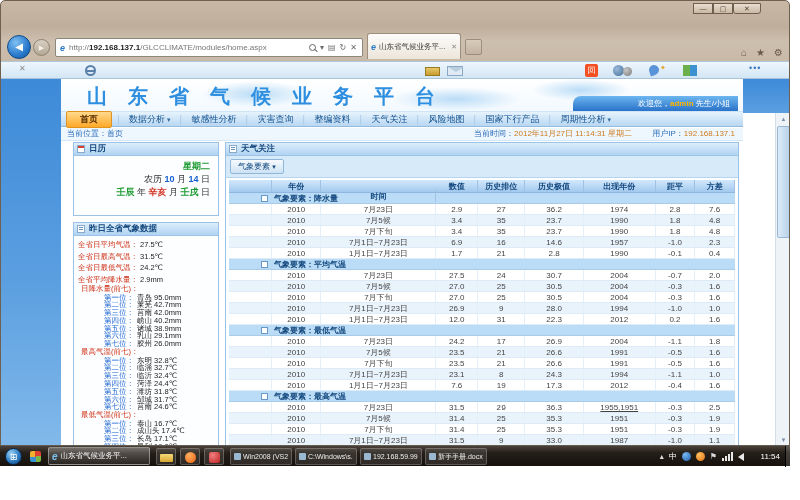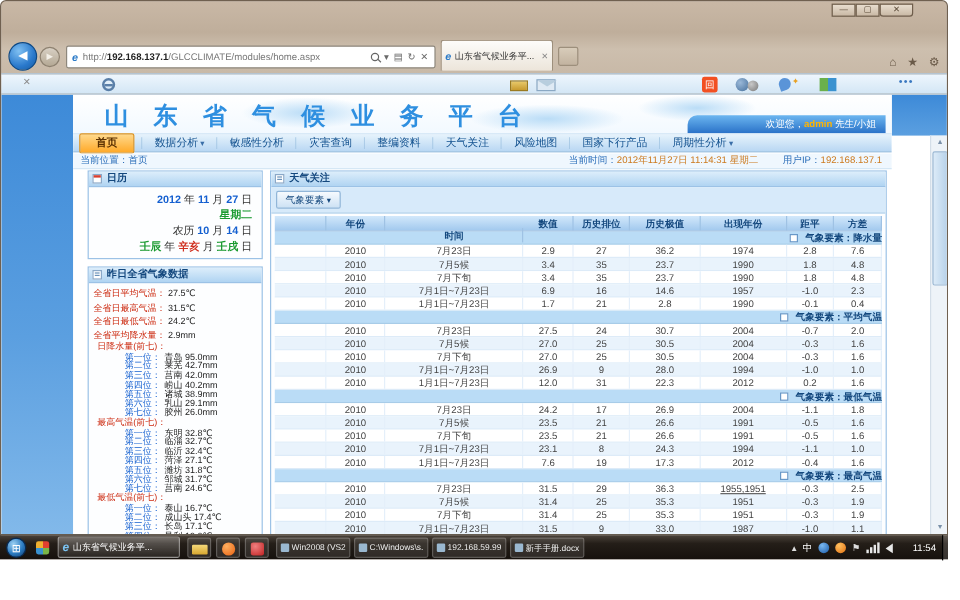--- a/index.html
+++ b/index.html
@@ -110,21 +110,21 @@
   #panel-main{left:164px;top:63px;width:514px;height:304px;}
   #toolband{position:absolute;left:0;top:13px;width:512px;height:22px;background:#d7eafa;border-bottom:1px solid #b8d4ec;}
   #filter-btn{position:absolute;left:4px;top:3px;height:15px;padding:0 7px;background:linear-gradient(180deg,#f6fafe,#cde2f4);border:1px solid #92b6d8;border-radius:2px;font-size:8px;line-height:14px;color:#14487e;}
   #filter-btn .caret{font-size:7px;}
   #wtable{position:absolute;left:3px;top:37px;width:506px;font-size:8px;}
   .trow{display:flex;height:11px;line-height:11px;border-bottom:1px solid #ddebf8;background:#fff;padding-left:28px;}
   .trow.alt{background:#e9f3fc;}
   .trow.thead{height:13px;line-height:13px;background:linear-gradient(180deg,#d2e8fb,#a2c9ee);font-weight:bold;color:#14487e;border-bottom:1px solid #8fb6de;}
   .tcell{display:inline-block;text-align:center;overflow:hidden;white-space:nowrap;color:#444;border-right:1px solid #e4effa;height:100%;}
   .thead .tcell{border-right:1px solid #9fc2e4;color:#14487e;}
-  .trow.tgroup{background:#badcf6;color:#14487e;font-weight:bold;border-bottom:1px solid #a8cce8;justify-content:flex-end;}
+  .trow.tgroup{background:#badcf6;color:#14487e;font-weight:bold;border-bottom:1px solid #a8cce8;}
   .gcheck{width:7px;height:7px;border:1px solid #6898c8;background:#fff;margin:2px 0 0 4px;}
   .glabel{margin-left:6px;}
 
   
   #taskbar{position:absolute;left:0;top:445px;width:790px;height:21px;background:linear-gradient(180deg,#4a423a,#241e18 35%,#16110d);border-top:1px solid #655c50;}
   #orb{position:absolute;left:5px;top:2px;width:17px;height:17px;border-radius:50%;background:radial-gradient(circle at 35% 30%,#9ed2f4,#2a7ac0 55%,#123c6e);border:1px solid #0a2a50;color:#fff;font-size:9px;line-height:16px;text-align:center;}
   #tb-app1{position:absolute;left:30px;top:5px;width:11px;height:11px;border-radius:2px;background:conic-gradient(#e04030 0 25%,#7ab648 0 50%,#3a92d0 0 75%,#f0b030 0);}
   #tb-ie-btn{position:absolute;left:48px;top:1px;width:102px;height:18px;background:linear-gradient(rgba(255,255,255,.28),rgba(255,255,255,.08));border:1px solid rgba(255,255,255,.38);border-radius:2px;display:flex;align-items:center;padding:0 3px;}
   #tb-ie-btn .e{color:#7cc4f2;font-weight:bold;font-style:italic;font-size:10px;margin-right:3px;}
   #tb-ie-btn .t{font-size:7.5px;color:#fff;white-space:nowrap;overflow:hidden;}
@@ -252,21 +252,20 @@
           </span>
         </div>
 
         <div id="sidebar">
           <div id="panel-cal" class="panel">
             <div class="panel-head">
                 <span class="ph-icon cal"></span>
                 <span>日历</span>
               </div>
             <div id="cal-body">
-                <div class="cal-line"><span class="seg-blue">2012</span><span class="seg-dark"> 年 </span><span class="seg-blue">11</span><span class="seg-dark"> 月 </span><span class="seg-blue">27</span><span class="seg-dark"> 日</span></div>
                 <div class="cal-line"><span class="seg-green">星期二</span></div>
                 <div class="cal-line"><span class="seg-dark">农历 </span><span class="seg-blue">10</span><span class="seg-dark"> 月 </span><span class="seg-blue">14</span><span class="seg-dark"> 日</span></div>
                 <div class="cal-line"><span class="seg-green">壬辰</span><span class="seg-dark"> 年 </span><span class="seg-red">辛亥</span><span class="seg-dark"> 月 </span><span class="seg-green">壬戌</span><span class="seg-dark"> 日</span></div>
               </div>
           </div>
           <div id="panel-sum" class="panel">
             <div class="panel-head">
                 <span class="ph-icon doc"></span>
                 <span>昨日全省气象数据</span>
               </div>
@@ -312,21 +311,21 @@
                 <div class="r-line">
                   <span class="r-lbl">第二位：</span>
                   <span class="r-val">临淄 32.7℃</span>
                 </div>
                 <div class="r-line">
                   <span class="r-lbl">第三位：</span>
                   <span class="r-val">临沂 32.4℃</span>
                 </div>
                 <div class="r-line">
                   <span class="r-lbl">第四位：</span>
-                  <span class="r-val">菏泽 27.1℃</span>
+                  <span class="r-val">菏泽 24.4℃</span>
                 </div>
                 <div class="r-line">
                   <span class="r-lbl">第五位：</span>
                   <span class="r-val">潍坊 31.8℃</span>
                 </div>
                 <div class="r-line">
                   <span class="r-lbl">第六位：</span>
                   <span class="r-val">邹城 31.7℃</span>
                 </div>
                 <div class="r-line">
@@ -553,21 +552,21 @@
               </div>
               <div class="trow tgroup">
                 <span class="gcheck"></span>
                 <span class="glabel">气象要素：最高气温</span>
               </div>
               <div class="trow">
                 <span class="tcell" style="width: 16px;"></span>
                 <span class="tcell" style="width: 52px;">2010</span>
                 <span class="tcell" style="width: 122px;">7月23日</span>
                 <span class="tcell" style="width: 44px;">31.5</span>
-                <span class="tcell" style="width: 50px;">29</span>
+                <span class="tcell" style="width: 50px; font-family: Liberation Mono, monospace;">29</span>
                 <span class="tcell" style="width: 62px;">36.3</span>
                 <span class="tcell" style="width: 76px; text-decoration: underline;">1955,1951</span>
                 <span class="tcell" style="width: 42px;">-0.3</span>
                 <span class="tcell" style="width: 42px;">2.5</span>
               </div>
               <div class="trow alt">
                 <span class="tcell" style="width: 16px;"></span>
                 <span class="tcell" style="width: 52px;">2010</span>
                 <span class="tcell" style="width: 122px;">7月5候</span>
                 <span class="tcell" style="width: 44px;">31.4</span>

